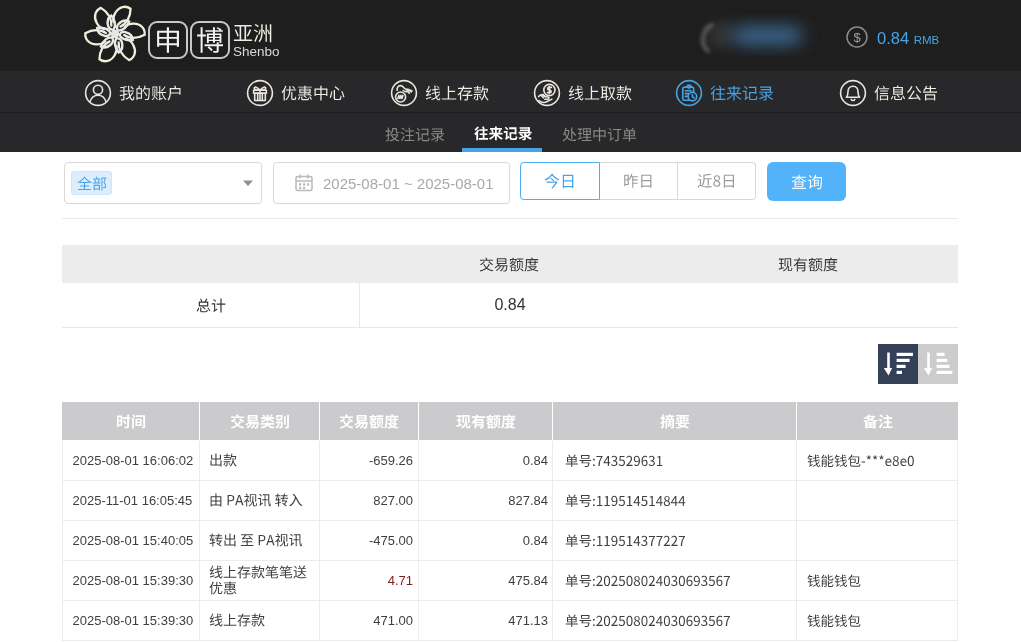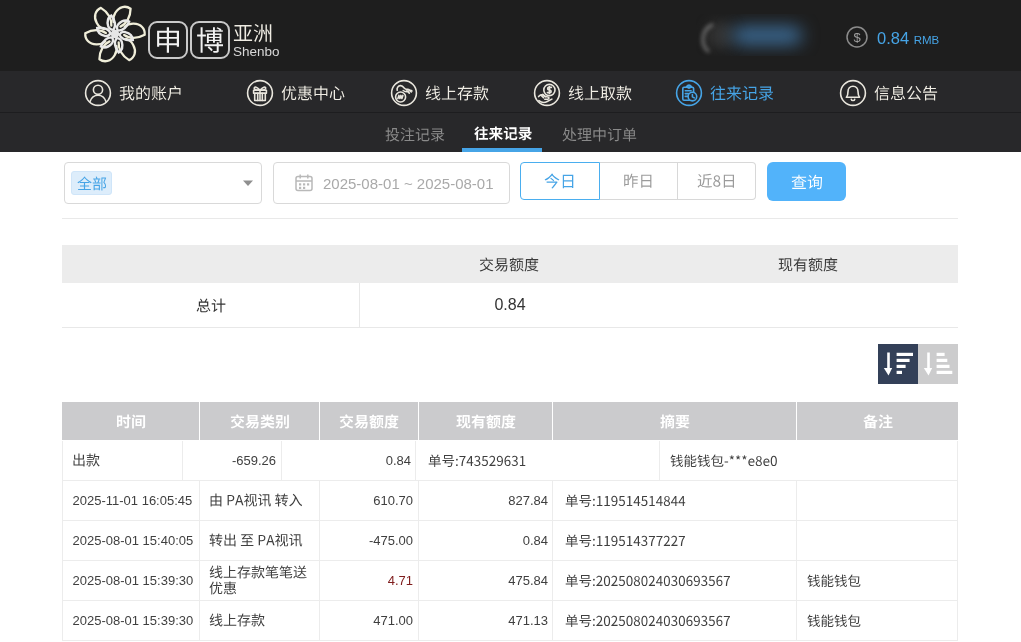--- a/index.html
+++ b/index.html
@@ -291,20 +291,21 @@
           <path fill="#ffffff" d="M2.1 -12.7V-9.9H0.6V-8.2H2.1V-5.5L0.3 -5.1L0.7 -3.4L2.1 -3.7V-0.7C2.1 -0.5 2.0 -0.5 1.8 -0.5C1.6 -0.4 1.1 -0.4 0.6 -0.5C0.8 0.0 1.0 0.8 1.1 1.2C2.0 1.2 2.7 1.2 3.1 0.9C3.6 0.6 3.8 0.1 3.8 -0.7V-4.2L5.1 -4.6L4.9 -6.2L3.8 -5.9V-8.2H5.0V-9.9H3.8V-12.7ZM6.7 -10.0C6.9 -9.6 7.0 -9.1 7.1 -8.7H5.4V1.3H7.1V-7.2H9.0V-6.2H7.5V-5.0H9.0L9.0 -4.0H7.8V-0.4H9.0V-0.9H11.6V-4.0H10.4V-5.0H12.0V-6.2H10.4V-7.2H12.3V-0.5C12.3 -0.3 12.2 -0.2 12.0 -0.2C11.8 -0.2 11.2 -0.2 10.7 -0.2C10.9 0.2 11.1 0.9 11.2 1.3C12.2 1.3 12.8 1.3 13.3 1.0C13.8 0.8 14.0 0.3 14.0 -0.4V-8.7H12.2L12.8 -10.0L11.9 -10.2H14.3V-11.7H10.7C10.6 -12.1 10.4 -12.6 10.2 -12.9L8.6 -12.5C8.7 -12.2 8.8 -11.9 8.9 -11.7H5.3V-10.2H7.6ZM8.0 -8.7 8.8 -8.9C8.7 -9.2 8.6 -9.8 8.4 -10.2H11.1C11.0 -9.7 10.8 -9.1 10.6 -8.7ZM9.0 -2.9H10.3V-2.1H9.0Z M24.5 -3.2C24.1 -2.6 23.7 -2.2 23.1 -1.8C22.3 -2.0 21.4 -2.2 20.5 -2.4L21.0 -3.2ZM16.6 -9.8V-5.6H20.4L19.9 -4.7H15.7V-3.2H18.9C18.5 -2.6 18.0 -2.0 17.6 -1.5C18.7 -1.3 19.8 -1.1 20.8 -0.8C19.5 -0.4 17.9 -0.3 15.9 -0.2C16.2 0.2 16.5 0.8 16.6 1.4C19.5 1.1 21.7 0.7 23.4 -0.1C25.0 0.4 26.5 0.9 27.5 1.3L29.0 -0.1C27.9 -0.5 26.6 -0.9 25.1 -1.3C25.7 -1.8 26.1 -2.4 26.5 -3.2H29.3V-4.7H22.0L22.4 -5.4L21.6 -5.6H28.5V-9.8H25.0V-10.7H29.0V-12.2H15.9V-10.7H19.9V-9.8ZM21.6 -10.7H23.2V-9.8H21.6ZM18.3 -8.4H19.9V-7.0H18.3ZM21.6 -8.4H23.2V-7.0H21.6ZM25.0 -8.4H26.8V-7.0H25.0Z"></path>
         </svg>
       </div>
 <div style="width:161px;display:flex;align-items:center;justify-content:center">
         <svg width="30.0" height="15.0" viewBox="0 -13.20 30.0 15.00" style="display:inline-block;vertical-align:-1.8px;">
           <path fill="#ffffff" d="M9.6 -10.0C9.0 -9.4 8.2 -9.0 7.4 -8.6C6.5 -9.0 5.7 -9.4 5.1 -9.9L5.2 -10.0ZM5.4 -12.8C4.6 -11.5 3.1 -10.2 0.9 -9.3C1.3 -9.0 1.8 -8.3 2.1 -7.9C2.7 -8.2 3.3 -8.6 3.8 -8.9C4.3 -8.5 4.8 -8.1 5.4 -7.8C3.8 -7.3 2.1 -6.9 0.3 -6.7C0.6 -6.3 0.9 -5.5 1.0 -5.1L2.2 -5.2V1.3H4.1V0.9H10.6V1.3H12.6V-5.3H2.6C4.3 -5.7 6.0 -6.1 7.5 -6.8C9.3 -6.0 11.5 -5.5 13.7 -5.2C13.9 -5.7 14.4 -6.5 14.8 -6.9C12.9 -7.1 11.1 -7.4 9.5 -7.8C10.7 -8.7 11.8 -9.7 12.5 -10.9L11.4 -11.6L11.1 -11.5H6.7C6.9 -11.8 7.1 -12.1 7.3 -12.4ZM4.1 -1.6H6.5V-0.6H4.1ZM4.1 -3.0V-3.8H6.5V-3.0ZM10.6 -1.6V-0.6H8.4V-1.6ZM10.6 -3.0H8.4V-3.8H10.6Z M16.4 -11.2C17.3 -10.8 18.6 -10.1 19.2 -9.6L20.2 -11.1C19.6 -11.5 18.3 -12.2 17.4 -12.6ZM15.5 -7.0C16.5 -6.6 17.7 -5.9 18.3 -5.4L19.3 -6.9C18.7 -7.4 17.4 -8.0 16.5 -8.4ZM15.9 0.0 17.4 1.2C18.3 -0.2 19.3 -1.9 20.1 -3.5L18.8 -4.7C17.9 -3.0 16.7 -1.1 15.9 0.0ZM23.2 -12.3C23.6 -11.5 24.0 -10.6 24.2 -9.9H20.2V-8.2H23.9V-5.6H20.8V-3.9H23.9V-0.8H19.8V0.9H29.6V-0.8H25.7V-3.9H28.6V-5.6H25.7V-8.2H29.2V-9.9H24.6L26.0 -10.5C25.8 -11.1 25.3 -12.1 24.8 -12.8Z"></path>
         </svg>
       </div>
 </div>
 <div class="abs" style="left:62px;top:441px;width:896px;height:40px;border-bottom:1px solid #ececec;border-left:1px solid #ececec;border-right:1px solid #ececec;display:flex">
+<div style="width:137px;border-right:1px solid #ececec;display:flex;align-items:center;padding-left:9.5px;font-size:13px;color:#3f3f3f">2025-08-01 16:06:02</div>
 <div style="width:120px;border-right:1px solid #ececec;display:flex;align-items:center;padding-left:9px;">
         <div><svg width="28.0" height="14.0" viewBox="0 -12.32 28.0 14.00" style="display:inline-block;vertical-align:-1.7px;">
             <path fill="#3f3f3f" d="M1.5 -4.8V0.3H11.4V1.1H12.5V-4.8H11.4V-0.8H7.5V-5.7H12.0V-10.5H10.8V-6.7H7.5V-11.7H6.4V-6.7H3.2V-10.5H2.1V-5.7H6.4V-0.8H2.6V-4.8Z M15.7 -3.1C15.4 -2.1 14.9 -1.0 14.4 -0.2C14.7 -0.2 15.1 0.0 15.3 0.2C15.7 -0.6 16.3 -1.8 16.6 -2.8ZM19.3 -2.7C19.7 -2.0 20.1 -1.1 20.3 -0.5L21.1 -0.9C20.9 -1.4 20.5 -2.4 20.1 -3.1ZM23.5 -7.2V-6.6C23.5 -4.6 23.3 -1.8 20.8 0.4C21.0 0.6 21.4 0.9 21.6 1.1C23.0 -0.1 23.7 -1.6 24.1 -3.0C24.7 -1.2 25.6 0.3 26.9 1.1C27.0 0.8 27.4 0.4 27.6 0.2C25.9 -0.7 24.9 -2.8 24.4 -5.2C24.5 -5.7 24.5 -6.1 24.5 -6.6V-7.2ZM17.5 -11.7V-10.4H14.7V-9.5H17.5V-8.3H15.0V-7.4H20.9V-8.3H18.5V-9.5H21.2V-10.4H18.5V-11.7ZM14.5 -4.4V-3.5H17.5V0.0C17.5 0.1 17.4 0.2 17.3 0.2C17.1 0.2 16.6 0.2 16.1 0.2C16.2 0.4 16.3 0.8 16.4 1.1C17.2 1.1 17.7 1.1 18.0 0.9C18.4 0.8 18.5 0.5 18.5 0.0V-3.5H21.3V-4.4ZM22.4 -11.8C22.1 -9.6 21.6 -7.4 20.7 -6.1V-6.4H15.2V-5.5H20.7V-5.9C21.0 -5.8 21.4 -5.5 21.6 -5.4C22.0 -6.1 22.4 -7.1 22.7 -8.3H26.1C25.9 -7.3 25.7 -6.3 25.4 -5.7L26.3 -5.4C26.7 -6.3 27.1 -7.8 27.3 -9.1L26.6 -9.3L26.5 -9.2H23.0C23.2 -10.0 23.3 -10.8 23.4 -11.6Z"></path>
           </svg></div>
       </div>
 <div style="width:99px;border-right:1px solid #ececec;display:flex;align-items:center;justify-content:flex-end;padding-right:5px;font-size:13px;color:#3f3f3f">-659.26</div>
 <div style="width:134px;border-right:1px solid #ececec;display:flex;align-items:center;justify-content:flex-end;padding-right:4px;font-size:13px;color:#3f3f3f">0.84</div>
 <div style="width:244px;border-right:1px solid #ececec;display:flex;align-items:center;padding-left:12px">
         <svg width="98.2" height="13.5" viewBox="0 -11.88 98.2 13.50" style="display:inline-block;vertical-align:-1.6px;">
           <path fill="#3f3f3f" d="M3.0 -5.9H6.2V-4.4H3.0ZM7.2 -5.9H10.6V-4.4H7.2ZM3.0 -8.1H6.2V-6.7H3.0ZM7.2 -8.1H10.6V-6.7H7.2ZM9.6 -11.3C9.3 -10.6 8.7 -9.7 8.2 -9.0H4.9L5.5 -9.3C5.2 -9.8 4.6 -10.7 4.0 -11.3L3.2 -10.9C3.7 -10.3 4.2 -9.5 4.5 -9.0H2.0V-3.6H6.2V-2.3H0.7V-1.4H6.2V1.1H7.2V-1.4H12.8V-2.3H7.2V-3.6H11.6V-9.0H9.4C9.8 -9.6 10.3 -10.3 10.7 -10.9Z M17.0 -9.9H23.4V-8.0H17.0ZM16.0 -10.8V-7.2H24.5V-10.8ZM14.4 -5.9V-5.0H17.1C16.9 -4.2 16.5 -3.2 16.2 -2.6H23.3C23.1 -1.0 22.8 -0.3 22.5 0.0C22.3 0.1 22.1 0.1 21.8 0.1C21.4 0.1 20.4 0.1 19.5 0.0C19.7 0.3 19.8 0.7 19.8 1.0C20.8 1.1 21.7 1.1 22.1 1.0C22.7 1.0 23.0 0.9 23.3 0.7C23.8 0.2 24.1 -0.8 24.5 -3.0C24.5 -3.2 24.5 -3.5 24.5 -3.5H17.8L18.3 -5.0H26.1V-5.9Z M28.9 -5.3C29.4 -5.3 29.8 -5.6 29.8 -6.2C29.8 -6.8 29.4 -7.2 28.9 -7.2C28.4 -7.2 28.0 -6.8 28.0 -6.2C28.0 -5.6 28.4 -5.3 28.9 -5.3ZM28.9 0.2C29.4 0.2 29.8 -0.2 29.8 -0.8C29.8 -1.3 29.4 -1.7 28.9 -1.7C28.4 -1.7 28.0 -1.3 28.0 -0.8C28.0 -0.2 28.4 0.2 28.9 0.2Z M33.4 0.0H34.7C34.9 -3.9 35.3 -6.2 37.6 -9.2V-9.9H31.4V-8.8H36.2C34.3 -6.1 33.6 -3.8 33.4 0.0Z M42.8 0.0H44.0V-2.7H45.3V-3.7H44.0V-9.9H42.6L38.5 -3.5V-2.7H42.8ZM42.8 -3.7H39.8L42.1 -7.1C42.3 -7.6 42.6 -8.1 42.8 -8.5H42.9C42.9 -8.0 42.8 -7.2 42.8 -6.8Z M49.3 0.2C51.1 0.2 52.5 -0.9 52.5 -2.6C52.5 -4.0 51.5 -4.9 50.4 -5.2V-5.2C51.4 -5.6 52.1 -6.4 52.1 -7.6C52.1 -9.2 50.9 -10.1 49.2 -10.1C48.1 -10.1 47.2 -9.6 46.5 -8.9L47.2 -8.1C47.7 -8.7 48.4 -9.1 49.2 -9.1C50.2 -9.1 50.9 -8.5 50.9 -7.5C50.9 -6.4 50.2 -5.6 48.1 -5.6V-4.7C50.4 -4.7 51.2 -3.9 51.2 -2.7C51.2 -1.6 50.4 -0.9 49.2 -0.9C48.1 -0.9 47.3 -1.4 46.8 -2.0L46.1 -1.2C46.8 -0.5 47.7 0.2 49.3 0.2Z M56.8 0.2C58.4 0.2 60.0 -1.1 60.0 -3.2C60.0 -5.4 58.7 -6.4 57.0 -6.4C56.4 -6.4 56.0 -6.2 55.5 -6.0L55.8 -8.8H59.5V-9.9H54.7L54.4 -5.3L55.1 -4.9C55.6 -5.2 56.0 -5.4 56.7 -5.4C57.9 -5.4 58.8 -4.6 58.8 -3.2C58.8 -1.7 57.8 -0.9 56.6 -0.9C55.5 -0.9 54.8 -1.4 54.2 -1.9L53.6 -1.1C54.3 -0.5 55.2 0.2 56.8 0.2Z M61.3 0.0H67.5V-1.1H64.8C64.3 -1.1 63.7 -1.0 63.2 -1.0C65.5 -3.2 67.1 -5.2 67.1 -7.2C67.1 -8.9 65.9 -10.1 64.2 -10.1C62.9 -10.1 62.1 -9.5 61.3 -8.6L62.0 -7.9C62.5 -8.6 63.2 -9.1 64.0 -9.1C65.3 -9.1 65.9 -8.2 65.9 -7.1C65.9 -5.4 64.4 -3.4 61.3 -0.7Z M71.4 0.2C73.2 0.2 75.0 -1.4 75.0 -5.4C75.0 -8.5 73.5 -10.1 71.6 -10.1C70.1 -10.1 68.8 -8.8 68.8 -6.9C68.8 -4.8 69.9 -3.8 71.5 -3.8C72.4 -3.8 73.2 -4.2 73.8 -5.0C73.7 -1.9 72.6 -0.9 71.3 -0.9C70.7 -0.9 70.1 -1.1 69.7 -1.6L69.0 -0.8C69.6 -0.3 70.3 0.2 71.4 0.2ZM73.8 -6.0C73.1 -5.0 72.4 -4.7 71.7 -4.7C70.6 -4.7 70.0 -5.5 70.0 -6.9C70.0 -8.2 70.7 -9.1 71.7 -9.1C72.9 -9.1 73.7 -8.0 73.8 -6.0Z M79.8 0.2C81.3 0.2 82.6 -1.1 82.6 -3.0C82.6 -5.1 81.5 -6.1 79.9 -6.1C79.1 -6.1 78.2 -5.7 77.6 -5.0C77.7 -8.0 78.8 -9.1 80.2 -9.1C80.8 -9.1 81.4 -8.8 81.7 -8.3L82.4 -9.1C81.9 -9.7 81.1 -10.1 80.1 -10.1C78.2 -10.1 76.5 -8.6 76.5 -4.7C76.5 -1.5 77.9 0.2 79.8 0.2ZM77.7 -4.0C78.3 -4.9 79.1 -5.2 79.7 -5.2C80.9 -5.2 81.4 -4.4 81.4 -3.0C81.4 -1.7 80.7 -0.8 79.8 -0.8C78.5 -0.8 77.8 -1.9 77.7 -4.0Z M86.8 0.2C88.5 0.2 89.9 -0.9 89.9 -2.6C89.9 -4.0 89.0 -4.9 87.8 -5.2V-5.2C88.9 -5.6 89.6 -6.4 89.6 -7.6C89.6 -9.2 88.4 -10.1 86.7 -10.1C85.6 -10.1 84.7 -9.6 84.0 -8.9L84.6 -8.1C85.2 -8.7 85.9 -9.1 86.7 -9.1C87.7 -9.1 88.3 -8.5 88.3 -7.5C88.3 -6.4 87.7 -5.6 85.6 -5.6V-4.7C87.9 -4.7 88.7 -3.9 88.7 -2.7C88.7 -1.6 87.9 -0.9 86.7 -0.9C85.5 -0.9 84.8 -1.4 84.2 -2.0L83.6 -1.2C84.2 -0.5 85.2 0.2 86.8 0.2Z M91.9 0.0H97.3V-1.0H95.3V-9.9H94.4C93.8 -9.6 93.2 -9.4 92.3 -9.2V-8.4H94.1V-1.0H91.9Z"></path>
@@ -316,21 +317,21 @@
         </svg>
       </div>
 </div>
 <div class="abs" style="left:62px;top:481px;width:896px;height:40px;border-bottom:1px solid #ececec;border-left:1px solid #ececec;border-right:1px solid #ececec;display:flex">
 <div style="width:137px;border-right:1px solid #ececec;display:flex;align-items:center;padding-left:9.5px;font-size:13px;color:#3f3f3f">2025-11-01 16:05:45</div>
 <div style="width:120px;border-right:1px solid #ececec;display:flex;align-items:center;padding-left:9px;">
         <div><svg width="93.6" height="14.0" viewBox="0 -12.32 93.6 14.00" style="display:inline-block;vertical-align:-1.7px;">
             <path fill="#3f3f3f" d="M2.6 -3.9H6.4V-0.8H2.6ZM11.3 -3.9V-0.8H7.5V-3.9ZM2.6 -4.9V-8.0H6.4V-4.9ZM11.3 -4.9H7.5V-8.0H11.3ZM6.4 -11.8V-9.0H1.6V1.1H2.6V0.3H11.3V1.1H12.4V-9.0H7.5V-11.8Z M18.6 0.0H19.8V-4.1H21.5C23.8 -4.1 25.3 -5.1 25.3 -7.3C25.3 -9.5 23.8 -10.3 21.5 -10.3H18.6ZM19.8 -5.1V-9.2H21.3C23.1 -9.2 24.0 -8.8 24.0 -7.3C24.0 -5.8 23.2 -5.1 21.4 -5.1Z M26.1 0.0H27.4L28.3 -3.1H32.1L33.1 0.0H34.5L31.0 -10.3H29.5ZM28.7 -4.2 29.2 -5.7C29.5 -6.9 29.9 -8.0 30.2 -9.2H30.3C30.6 -8.0 30.9 -6.9 31.3 -5.7L31.8 -4.2Z M40.8 -11.1V-3.6H41.8V-10.2H46.2V-3.6H47.2V-11.1ZM36.7 -11.3C37.2 -10.7 37.7 -9.9 38.0 -9.4L38.8 -10.0C38.6 -10.5 38.0 -11.2 37.5 -11.7ZM43.4 -9.1V-6.4C43.4 -4.2 43.0 -1.5 39.5 0.4C39.7 0.5 40.0 0.9 40.1 1.1C42.2 0.0 43.3 -1.5 43.9 -3.0V-0.3C43.9 0.7 44.3 0.9 45.2 0.9H46.5C47.7 0.9 47.9 0.3 48.0 -1.9C47.8 -1.9 47.4 -2.1 47.1 -2.3C47.1 -0.3 47.0 0.1 46.5 0.1H45.4C45.0 0.1 44.9 0.0 44.9 -0.4V-3.9H44.2C44.4 -4.7 44.4 -5.6 44.4 -6.3V-9.1ZM35.4 -9.4V-8.4H38.8C38.0 -6.6 36.5 -4.9 35.1 -3.9C35.2 -3.7 35.5 -3.1 35.5 -2.9C36.1 -3.3 36.6 -3.8 37.2 -4.3V1.1H38.2V-4.9C38.7 -4.3 39.3 -3.5 39.5 -3.1L40.2 -3.9C39.9 -4.2 39.0 -5.3 38.4 -5.9C39.1 -6.9 39.7 -7.9 40.1 -9.0L39.5 -9.4L39.3 -9.4Z M50.1 -10.8C50.8 -10.2 51.6 -9.3 52.0 -8.7L52.8 -9.4C52.4 -10.0 51.5 -10.8 50.8 -11.5ZM49.1 -7.4V-6.4H51.1V-1.6C51.1 -0.9 50.7 -0.5 50.4 -0.3C50.6 -0.1 50.9 0.3 50.9 0.6C51.2 0.3 51.5 -0.1 53.9 -1.9C53.8 -2.1 53.6 -2.5 53.5 -2.8L52.1 -1.7V-7.4ZM53.5 -11.0V-10.0H55.6V-6.0H53.4V-5.0H55.6V0.9H56.5V-5.0H58.7V-6.0H56.5V-10.0H59.2C59.2 -4.0 59.2 0.6 60.7 1.1C61.4 1.3 61.9 0.8 62.1 -1.5C61.9 -1.6 61.6 -1.9 61.4 -2.2C61.4 -1.0 61.3 0.0 61.2 -0.0C60.2 -0.2 60.3 -5.0 60.3 -11.0Z M66.8 -4.6C66.9 -4.8 67.3 -4.8 67.8 -4.8H69.0V-2.8L66.2 -2.3L66.4 -1.3L69.0 -1.8V1.1H70.1V-2.0L71.9 -2.4L71.9 -3.3L70.1 -3.0V-4.8H71.5V-5.8H70.1V-7.9H69.0V-5.8H67.7C68.1 -6.8 68.6 -7.9 68.9 -9.1H71.5V-10.1H69.2C69.3 -10.6 69.5 -11.1 69.6 -11.6L68.5 -11.8C68.4 -11.2 68.3 -10.7 68.2 -10.1H66.3V-9.1H68.0C67.6 -8.0 67.3 -7.0 67.1 -6.7C66.9 -6.1 66.7 -5.6 66.5 -5.6C66.6 -5.3 66.7 -4.8 66.8 -4.6ZM71.6 -7.5V-6.5H73.7C73.4 -5.5 73.1 -4.6 72.8 -3.9H76.9C76.4 -3.2 75.8 -2.4 75.2 -1.6C74.7 -1.9 74.2 -2.2 73.8 -2.5L73.1 -1.8C74.5 -1.0 76.2 0.3 77.0 1.1L77.7 0.3C77.3 -0.1 76.7 -0.6 76.0 -1.1C76.9 -2.2 77.8 -3.5 78.5 -4.6L77.8 -4.9L77.6 -4.9H74.3L74.7 -6.5H79.1V-7.5H75.0L75.5 -9.1H78.6V-10.1H75.8L76.1 -11.6L75.1 -11.8L74.7 -10.1H72.2V-9.1H74.4L74.0 -7.5Z M83.8 -10.6C84.7 -9.9 85.4 -9.1 86.0 -8.3C85.1 -4.3 83.4 -1.4 80.2 0.2C80.5 0.4 81.0 0.8 81.2 1.0C84.0 -0.6 85.8 -3.2 86.9 -6.9C88.4 -4.0 89.4 -0.8 92.6 1.0C92.7 0.6 93.0 0.1 93.1 -0.2C88.5 -3.0 88.9 -8.3 84.4 -11.5Z"></path>
           </svg></div>
       </div>
-<div style="width:99px;border-right:1px solid #ececec;display:flex;align-items:center;justify-content:flex-end;padding-right:5px;font-size:13px;color:#3f3f3f">610.70</div>
+<div style="width:99px;border-right:1px solid #ececec;display:flex;align-items:center;justify-content:flex-end;padding-right:5px;font-size:13px;color:#3f3f3f">827.00</div>
 <div style="width:134px;border-right:1px solid #ececec;display:flex;align-items:center;justify-content:flex-end;padding-right:4px;font-size:13px;color:#3f3f3f">827.84</div>
 <div style="width:244px;border-right:1px solid #ececec;display:flex;align-items:center;padding-left:12px">
         <svg width="120.7" height="13.5" viewBox="0 -11.88 120.7 13.50" style="display:inline-block;vertical-align:-1.6px;">
           <path fill="#3f3f3f" d="M3.0 -5.9H6.2V-4.4H3.0ZM7.2 -5.9H10.6V-4.4H7.2ZM3.0 -8.1H6.2V-6.7H3.0ZM7.2 -8.1H10.6V-6.7H7.2ZM9.6 -11.3C9.3 -10.6 8.7 -9.7 8.2 -9.0H4.9L5.5 -9.3C5.2 -9.8 4.6 -10.7 4.0 -11.3L3.2 -10.9C3.7 -10.3 4.2 -9.5 4.5 -9.0H2.0V-3.6H6.2V-2.3H0.7V-1.4H6.2V1.1H7.2V-1.4H12.8V-2.3H7.2V-3.6H11.6V-9.0H9.4C9.8 -9.6 10.3 -10.3 10.7 -10.9Z M17.0 -9.9H23.4V-8.0H17.0ZM16.0 -10.8V-7.2H24.5V-10.8ZM14.4 -5.9V-5.0H17.1C16.9 -4.2 16.5 -3.2 16.2 -2.6H23.3C23.1 -1.0 22.8 -0.3 22.5 0.0C22.3 0.1 22.1 0.1 21.8 0.1C21.4 0.1 20.4 0.1 19.5 0.0C19.7 0.3 19.8 0.7 19.8 1.0C20.8 1.1 21.7 1.1 22.1 1.0C22.7 1.0 23.0 0.9 23.3 0.7C23.8 0.2 24.1 -0.8 24.5 -3.0C24.5 -3.2 24.5 -3.5 24.5 -3.5H17.8L18.3 -5.0H26.1V-5.9Z M28.9 -5.3C29.4 -5.3 29.8 -5.6 29.8 -6.2C29.8 -6.8 29.4 -7.2 28.9 -7.2C28.4 -7.2 28.0 -6.8 28.0 -6.2C28.0 -5.6 28.4 -5.3 28.9 -5.3ZM28.9 0.2C29.4 0.2 29.8 -0.2 29.8 -0.8C29.8 -1.3 29.4 -1.7 28.9 -1.7C28.4 -1.7 28.0 -1.3 28.0 -0.8C28.0 -0.2 28.4 0.2 28.9 0.2Z M31.9 0.0H37.4V-1.0H35.4V-9.9H34.4C33.9 -9.6 33.3 -9.4 32.4 -9.2V-8.4H34.2V-1.0H31.9Z M39.4 0.0H44.9V-1.0H42.9V-9.9H41.9C41.4 -9.6 40.8 -9.4 39.9 -9.2V-8.4H41.6V-1.0H39.4Z M48.9 0.2C50.8 0.2 52.5 -1.4 52.5 -5.4C52.5 -8.5 51.1 -10.1 49.2 -10.1C47.6 -10.1 46.3 -8.8 46.3 -6.9C46.3 -4.8 47.4 -3.8 49.1 -3.8C49.9 -3.8 50.7 -4.2 51.3 -5.0C51.2 -1.9 50.1 -0.9 48.9 -0.9C48.2 -0.9 47.6 -1.1 47.2 -1.6L46.5 -0.8C47.1 -0.3 47.8 0.2 48.9 0.2ZM51.3 -6.0C50.7 -5.0 49.9 -4.7 49.3 -4.7C48.1 -4.7 47.5 -5.5 47.5 -6.9C47.5 -8.2 48.2 -9.1 49.2 -9.1C50.4 -9.1 51.2 -8.0 51.3 -6.0Z M56.8 0.2C58.4 0.2 60.0 -1.1 60.0 -3.2C60.0 -5.4 58.7 -6.4 57.0 -6.4C56.4 -6.4 56.0 -6.2 55.5 -6.0L55.8 -8.8H59.5V-9.9H54.7L54.4 -5.3L55.1 -4.9C55.6 -5.2 56.0 -5.4 56.7 -5.4C57.9 -5.4 58.8 -4.6 58.8 -3.2C58.8 -1.7 57.8 -0.9 56.6 -0.9C55.5 -0.9 54.8 -1.4 54.2 -1.9L53.6 -1.1C54.3 -0.5 55.2 0.2 56.8 0.2Z M61.9 0.0H67.3V-1.0H65.4V-9.9H64.4C63.9 -9.6 63.2 -9.4 62.4 -9.2V-8.4H64.1V-1.0H61.9Z M72.8 0.0H74.0V-2.7H75.3V-3.7H74.0V-9.9H72.6L68.5 -3.5V-2.7H72.8ZM72.8 -3.7H69.8L72.0 -7.1C72.3 -7.6 72.6 -8.1 72.8 -8.5H72.9C72.8 -8.0 72.8 -7.2 72.8 -6.8Z M79.2 0.2C80.9 0.2 82.5 -1.1 82.5 -3.2C82.5 -5.4 81.1 -6.4 79.5 -6.4C78.9 -6.4 78.5 -6.2 78.0 -6.0L78.3 -8.8H82.0V-9.9H77.2L76.9 -5.3L77.5 -4.9C78.1 -5.2 78.5 -5.4 79.2 -5.4C80.4 -5.4 81.2 -4.6 81.2 -3.2C81.2 -1.7 80.3 -0.9 79.1 -0.9C78.0 -0.9 77.2 -1.4 76.7 -1.9L76.1 -1.1C76.7 -0.5 77.7 0.2 79.2 0.2Z M84.4 0.0H89.8V-1.0H87.8V-9.9H86.9C86.3 -9.6 85.7 -9.4 84.8 -9.2V-8.4H86.6V-1.0H84.4Z M95.3 0.0H96.4V-2.7H97.8V-3.7H96.4V-9.9H95.1L91.0 -3.5V-2.7H95.3ZM95.3 -3.7H92.2L94.5 -7.1C94.8 -7.6 95.1 -8.1 95.3 -8.5H95.4C95.3 -8.0 95.3 -7.2 95.3 -6.8Z M102.0 0.2C103.8 0.2 105.1 -0.9 105.1 -2.4C105.1 -3.7 104.3 -4.5 103.4 -5.0V-5.0C104.0 -5.5 104.7 -6.4 104.7 -7.4C104.7 -9.0 103.7 -10.0 102.0 -10.0C100.5 -10.0 99.3 -9.0 99.3 -7.5C99.3 -6.5 99.9 -5.8 100.6 -5.3V-5.2C99.7 -4.7 98.8 -3.8 98.8 -2.5C98.8 -0.9 100.1 0.2 102.0 0.2ZM102.6 -5.4C101.5 -5.8 100.4 -6.4 100.4 -7.5C100.4 -8.5 101.1 -9.1 102.0 -9.1C103.0 -9.1 103.7 -8.4 103.7 -7.4C103.7 -6.6 103.3 -6.0 102.6 -5.4ZM102.0 -0.7C100.8 -0.7 99.9 -1.5 99.9 -2.6C99.9 -3.5 100.5 -4.3 101.3 -4.8C102.7 -4.2 103.9 -3.8 103.9 -2.4C103.9 -1.4 103.1 -0.7 102.0 -0.7Z M110.3 0.0H111.4V-2.7H112.8V-3.7H111.4V-9.9H110.1L105.9 -3.5V-2.7H110.3ZM110.3 -3.7H107.2L109.5 -7.1C109.8 -7.6 110.0 -8.1 110.3 -8.5H110.3C110.3 -8.0 110.3 -7.2 110.3 -6.8Z M117.8 0.0H118.9V-2.7H120.2V-3.7H118.9V-9.9H117.6L113.4 -3.5V-2.7H117.8ZM117.8 -3.7H114.7L117.0 -7.1C117.3 -7.6 117.5 -8.1 117.8 -8.5H117.8C117.8 -8.0 117.8 -7.2 117.8 -6.8Z"></path>
         </svg>
       </div>
 <div style="width:160px;display:flex;align-items:center;padding-left:10px"></div>
 </div>
 <div class="abs" style="left:62px;top:521px;width:896px;height:40px;border-bottom:1px solid #ececec;border-left:1px solid #ececec;border-right:1px solid #ececec;display:flex">
 <div style="width:137px;border-right:1px solid #ececec;display:flex;align-items:center;padding-left:9.5px;font-size:13px;color:#3f3f3f">2025-08-01 15:40:05</div>

